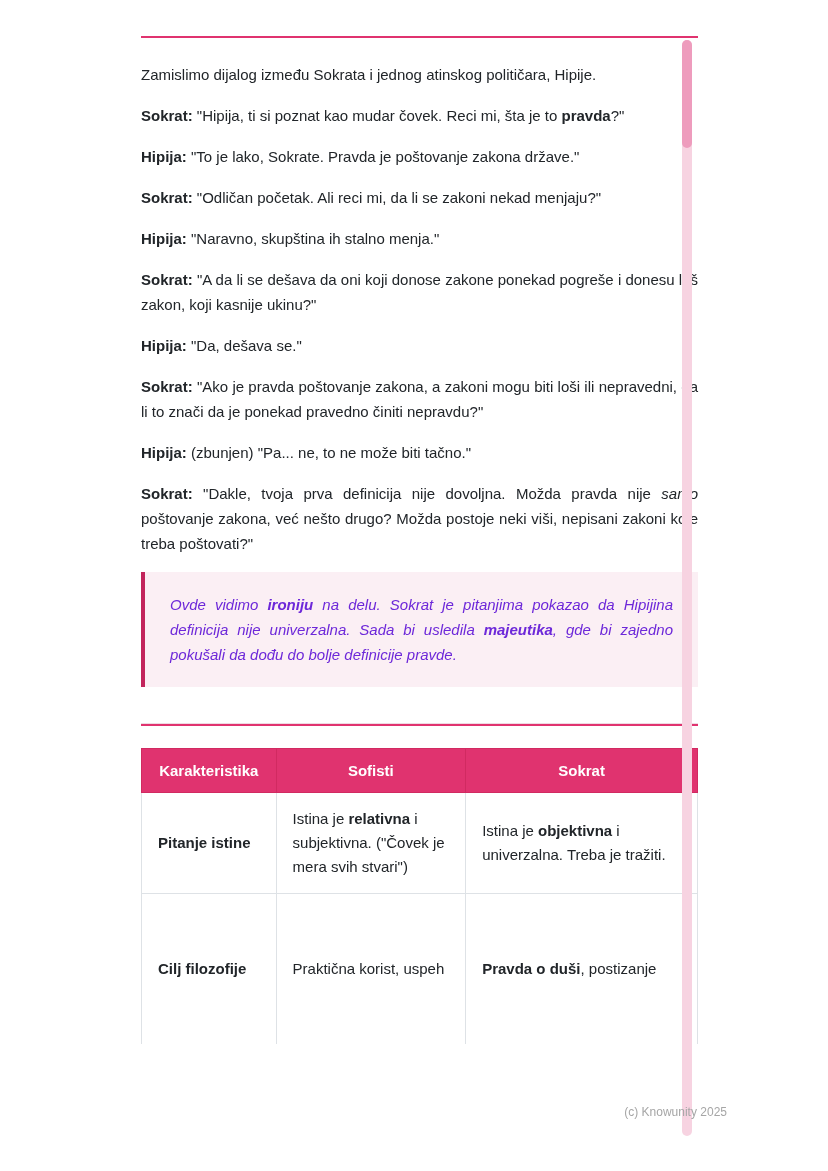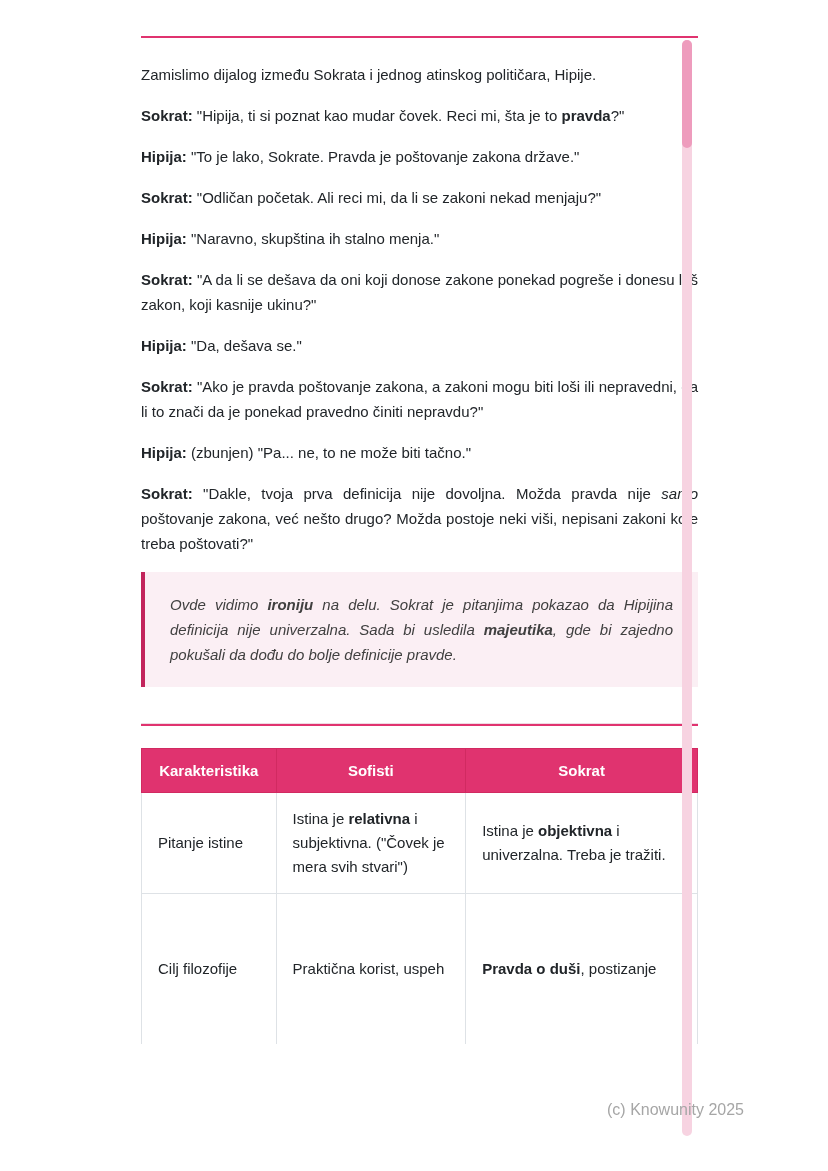--- a/index.html
+++ b/index.html
@@ -37,21 +37,21 @@
     background: var(--callout-bg, #fbeff4);
     border-left: 4px solid var(--callout-border, #c2255c);
     padding: 20px 25px;
   }
   .callout p {
     font-size: 15px;
     line-height: 25px;
     font-style: italic;
     margin: 0;
     text-align: justify;
-    color: #404040;
+    color: #6d28d9;
   }
   .divider {
     border: none;
     height: 1px;
     background: var(--divider, #eedbe3);
     margin: 36px 0 0;
   }
   h1.section-title {
     color: var(--accent, #e0336f);
     font-size: 29px;
@@ -89,21 +89,21 @@
     padding: 13px 16px;
     border: 1px solid var(--header-divider, #d12a61);
   }
   table.compare td {
     border: 1px solid var(--table-border, #dee2e6);
     padding: 14px 16px;
     vertical-align: middle;
     line-height: 24px;
     text-align: left;
   }
-  table.compare td.row-label { font-weight: 400; }
+  table.compare td.row-label { font-weight: 700; }
   table.compare tbody tr:last-child td {
     height: 150px;
     border-bottom: none;
   }
   .scrollbar-track {
     position: absolute;
     top: 40px;
     right: 70px;
     width: 10px;
     height: 1096px;
@@ -114,23 +114,23 @@
     position: absolute;
     top: 0;
     left: 0;
     width: 10px;
     height: 108px;
     background: var(--scroll-thumb, #ee9cbd);
     border-radius: 5px;
   }
   .watermark {
     position: absolute;
-    right: 18px;
+    right: 35px;
     bottom: 52px;
-    font-size: 16px;
+    font-size: 12px;
     color: var(--watermark-color, #a6a6a6);
     z-index: 5;
   }
   .seg-b { font-weight: 700; }
   .seg-i { font-style: italic; }
 </style>
 </head>
 <body>
 
 <div class="page">

